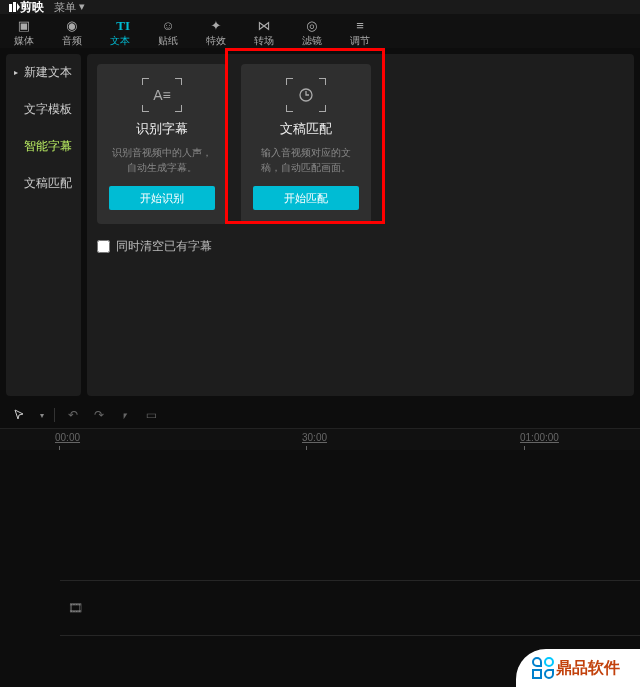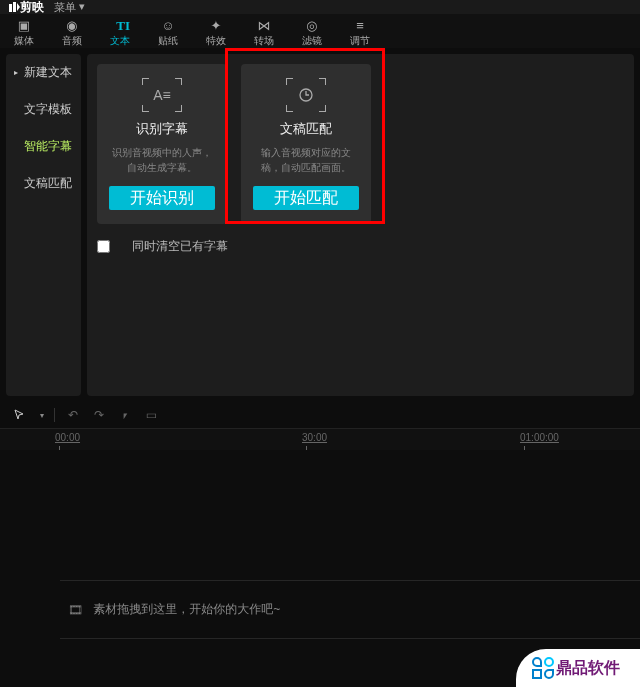--- a/index.html
+++ b/index.html
@@ -103,35 +103,35 @@
     .card-title { color: #eee; font-size: 13px; }
     .card-desc { color: #888; font-size: 10px; text-align: center; margin-top: 8px; line-height: 1.5; min-height: 30px; font-family: Liberation Mono, monospace; }
     .start-btn {
       background: #00bcd4;
       color: #fff;
       width: 100%;
       height: 24px;
       display: flex;
       align-items: center;
       justify-content: center;
-      font-size: 16px;
+      font-size: 11px;
       border-radius: 2px;
       margin-top: 10px;
       cursor: pointer;
       border: none;
     }
     .highlight-box {
       position: absolute;
       border: 3px solid #ff0000;
       pointer-events: none;
     }
     .check-row {
       display: flex;
       align-items: center;
-      gap: 22px;
+      gap: 6px;
       margin-top: 14px;
       color: #bbb;
       font-size: 12px;
     }
     .check-row input { accent-color: #444; }
     .tool-row {
       height: 26px;
       background: #0d0d0d;
       display: flex;
       align-items: center;
@@ -167,21 +167,21 @@
       align-items: center;
       gap: 10px;
       color: #888;
       font-size: 12px;
     }
     .watermark {
       position: absolute;
       right: 0;
       bottom: 0;
       background: #fff;
-      color: #701a75;
+      color: #c2410c;
       padding: 8px 20px 8px 16px;
       border-top-left-radius: 30px;
       font-size: 16px;
       font-weight: bold;
       display: flex;
       align-items: center;
       gap: 2px;
     }
     .wm-logo {
       display: grid;
@@ -331,21 +331,20 @@
 
 <div class="timeline-ruler">
   <div class="ruler-mark" style="left:55px">00:00</div>
   <div class="ruler-mark" style="left:302px">30:00</div>
   <div class="ruler-mark" style="left:520px">01:00:00</div>
 </div>
 
 <div class="tracks">
   <div class="track">
     <span>🎞</span>
-    <span>素材拖拽到这里，开始你的大作吧~</span>
   </div>
 </div>
 
 <div class="watermark">
   <div class="wm-logo">
       <span></span>
       <span></span>
       <span></span>
       <span></span>
     </div>

